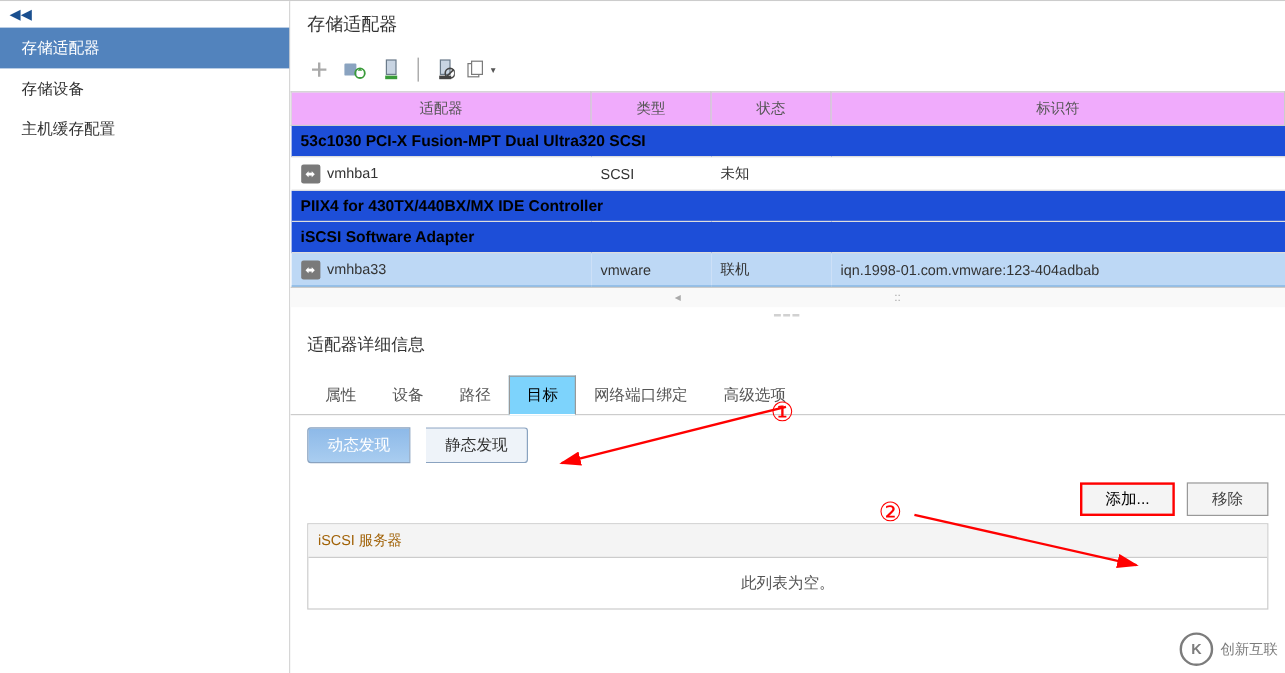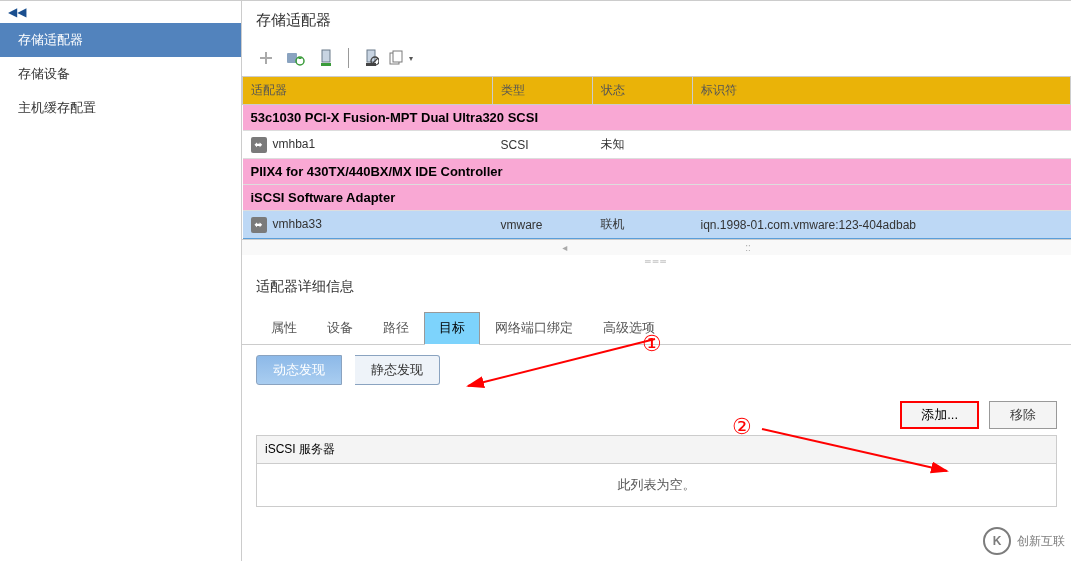--- a/index.html
+++ b/index.html
@@ -16,23 +16,23 @@
     .main { flex: 1; background: #fff; padding: 0; overflow: hidden; }
     .page-title { padding: 10px 14px; font-size: 15px; color: #333; }
     
     
     .toolbar { padding: 6px 10px; display: flex; align-items: center; gap: 2px; }
     .tool-btn { width: 28px; height: 24px; display: inline-flex; align-items: center; justify-content: center; border: 1px solid transparent; cursor: pointer; }
     .divider { width: 1px; height: 20px; background: #999; margin: 0 6px; }
     
     
     .table { width: 100%; border-collapse: collapse; }
-    .table th { background: #eab308; border: 1px solid #ccc; padding: 5px 8px; text-align: left; font-weight: normal; color: #555; font-size: 12px; }
+    .table th { background: #f0abfc; border: 1px solid #ccc; padding: 5px 8px; text-align: center; font-weight: normal; color: #555; font-size: 12px; }
     .table td { border-bottom: 1px solid #ddd; padding: 5px 8px; font-size: 12px; }
-    .group-row td { background: #f9a8d4; font-weight: bold; color: #000; font-size: 13px; }
+    .group-row td { background: #1d4ed8; font-weight: bold; color: #000; font-size: 13px; }
     .data-row td { background: #fff; }
     .data-row.selected td { background: #bdd8f5; border-top: 1px solid #5a9ed9; border-bottom: 1px solid #5a9ed9; }
     .adapter-icon { display: inline-flex; width: 16px; height: 16px; background: #7a7a7a; margin-right: 6px; vertical-align: middle; align-items: center; justify-content: center; color: #fff; font-size: 10px; border-radius: 2px; }
     
     .scroll-hint { text-align: center; padding: 2px; color: #aaa; font-size: 10px; border-top: 1px solid #ccc; background: #f9f9f9; }
     .splitter-bar { text-align: center; padding: 2px; color: #aaa; font-size: 8px; letter-spacing: 2px; }
     
     
     .details-title { padding: 10px 14px; font-size: 14px; }
     .tabs { display: flex; padding: 6px 14px 0 14px; border-bottom: 1px solid #ccc; }
@@ -44,21 +44,21 @@
     .toggle-btn.active { background: linear-gradient(#8db9e8,#a9cdf0); color: #fff; }
     .toggle-btn:first-child { border-radius: 3px 0 0 3px; }
     .toggle-btn:last-child { border-radius: 0 3px 3px 0; border-left: none; }
     
     .action-bar { display: flex; justify-content: flex-end; padding: 6px 14px; gap: 10px; }
     .action-btn { padding: 4px 20px; border: 1px solid #999; background: #f4f4f4; cursor: pointer; font-size: 13px; }
     .action-btn.disabled { color: #404040; }
     .add-highlight { border: 2px solid red !important; padding: 3px 19px; }
     
     .servers-table { margin: 0 14px; border: 1px solid #ccc; }
-    .servers-header { background: #f4f4f4; padding: 5px 8px; border-bottom: 1px solid #ccc; font-size: 12px; color: #000000; }
+    .servers-header { background: #f4f4f4; padding: 5px 8px; border-bottom: 1px solid #ccc; font-size: 12px; color: #a16207; }
     .empty-msg { text-align: center; padding: 12px; color: #555; font-size: 13px; }
     
     
     .annot { position: absolute; pointer-events: none; }
     .circle-num { color: red; font-size: 22px; font-weight: normal; }
     .arrow-svg { position: absolute; pointer-events: none; }
     
     .main-rel { position: relative; }
     
     .watermark { position: absolute; right: 6px; bottom: 6px; opacity: 0.85; display: flex; align-items: center; gap: 6px; font-size: 12px; color: #666; }

